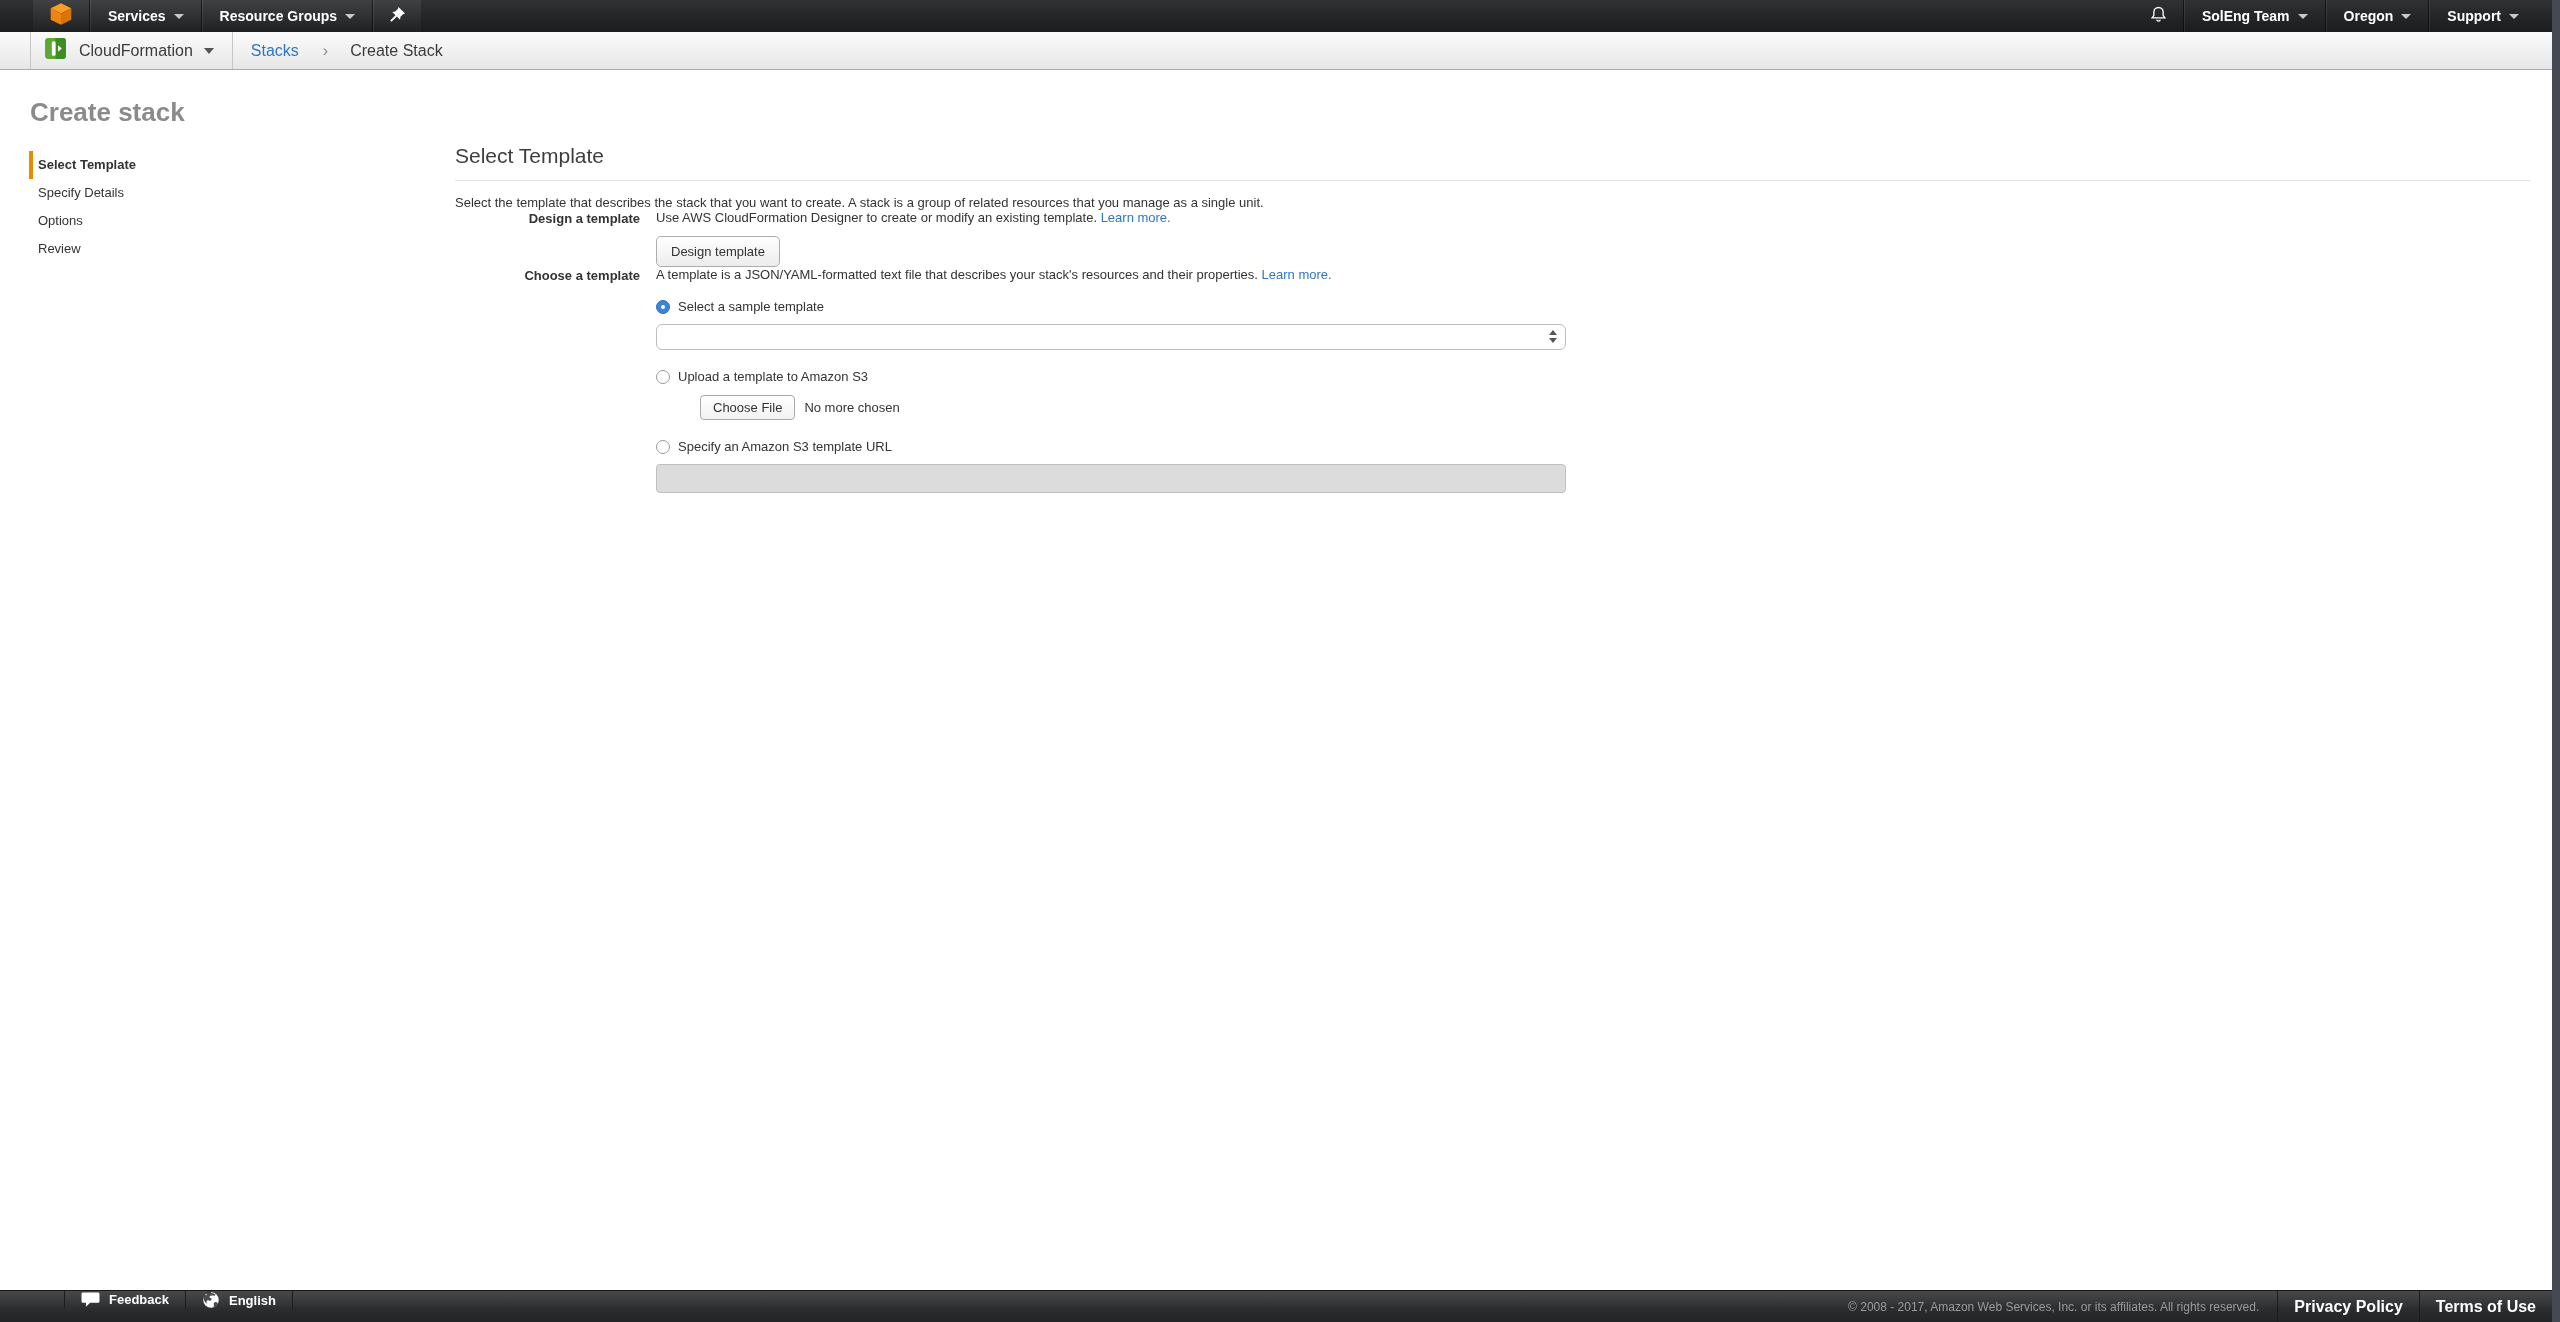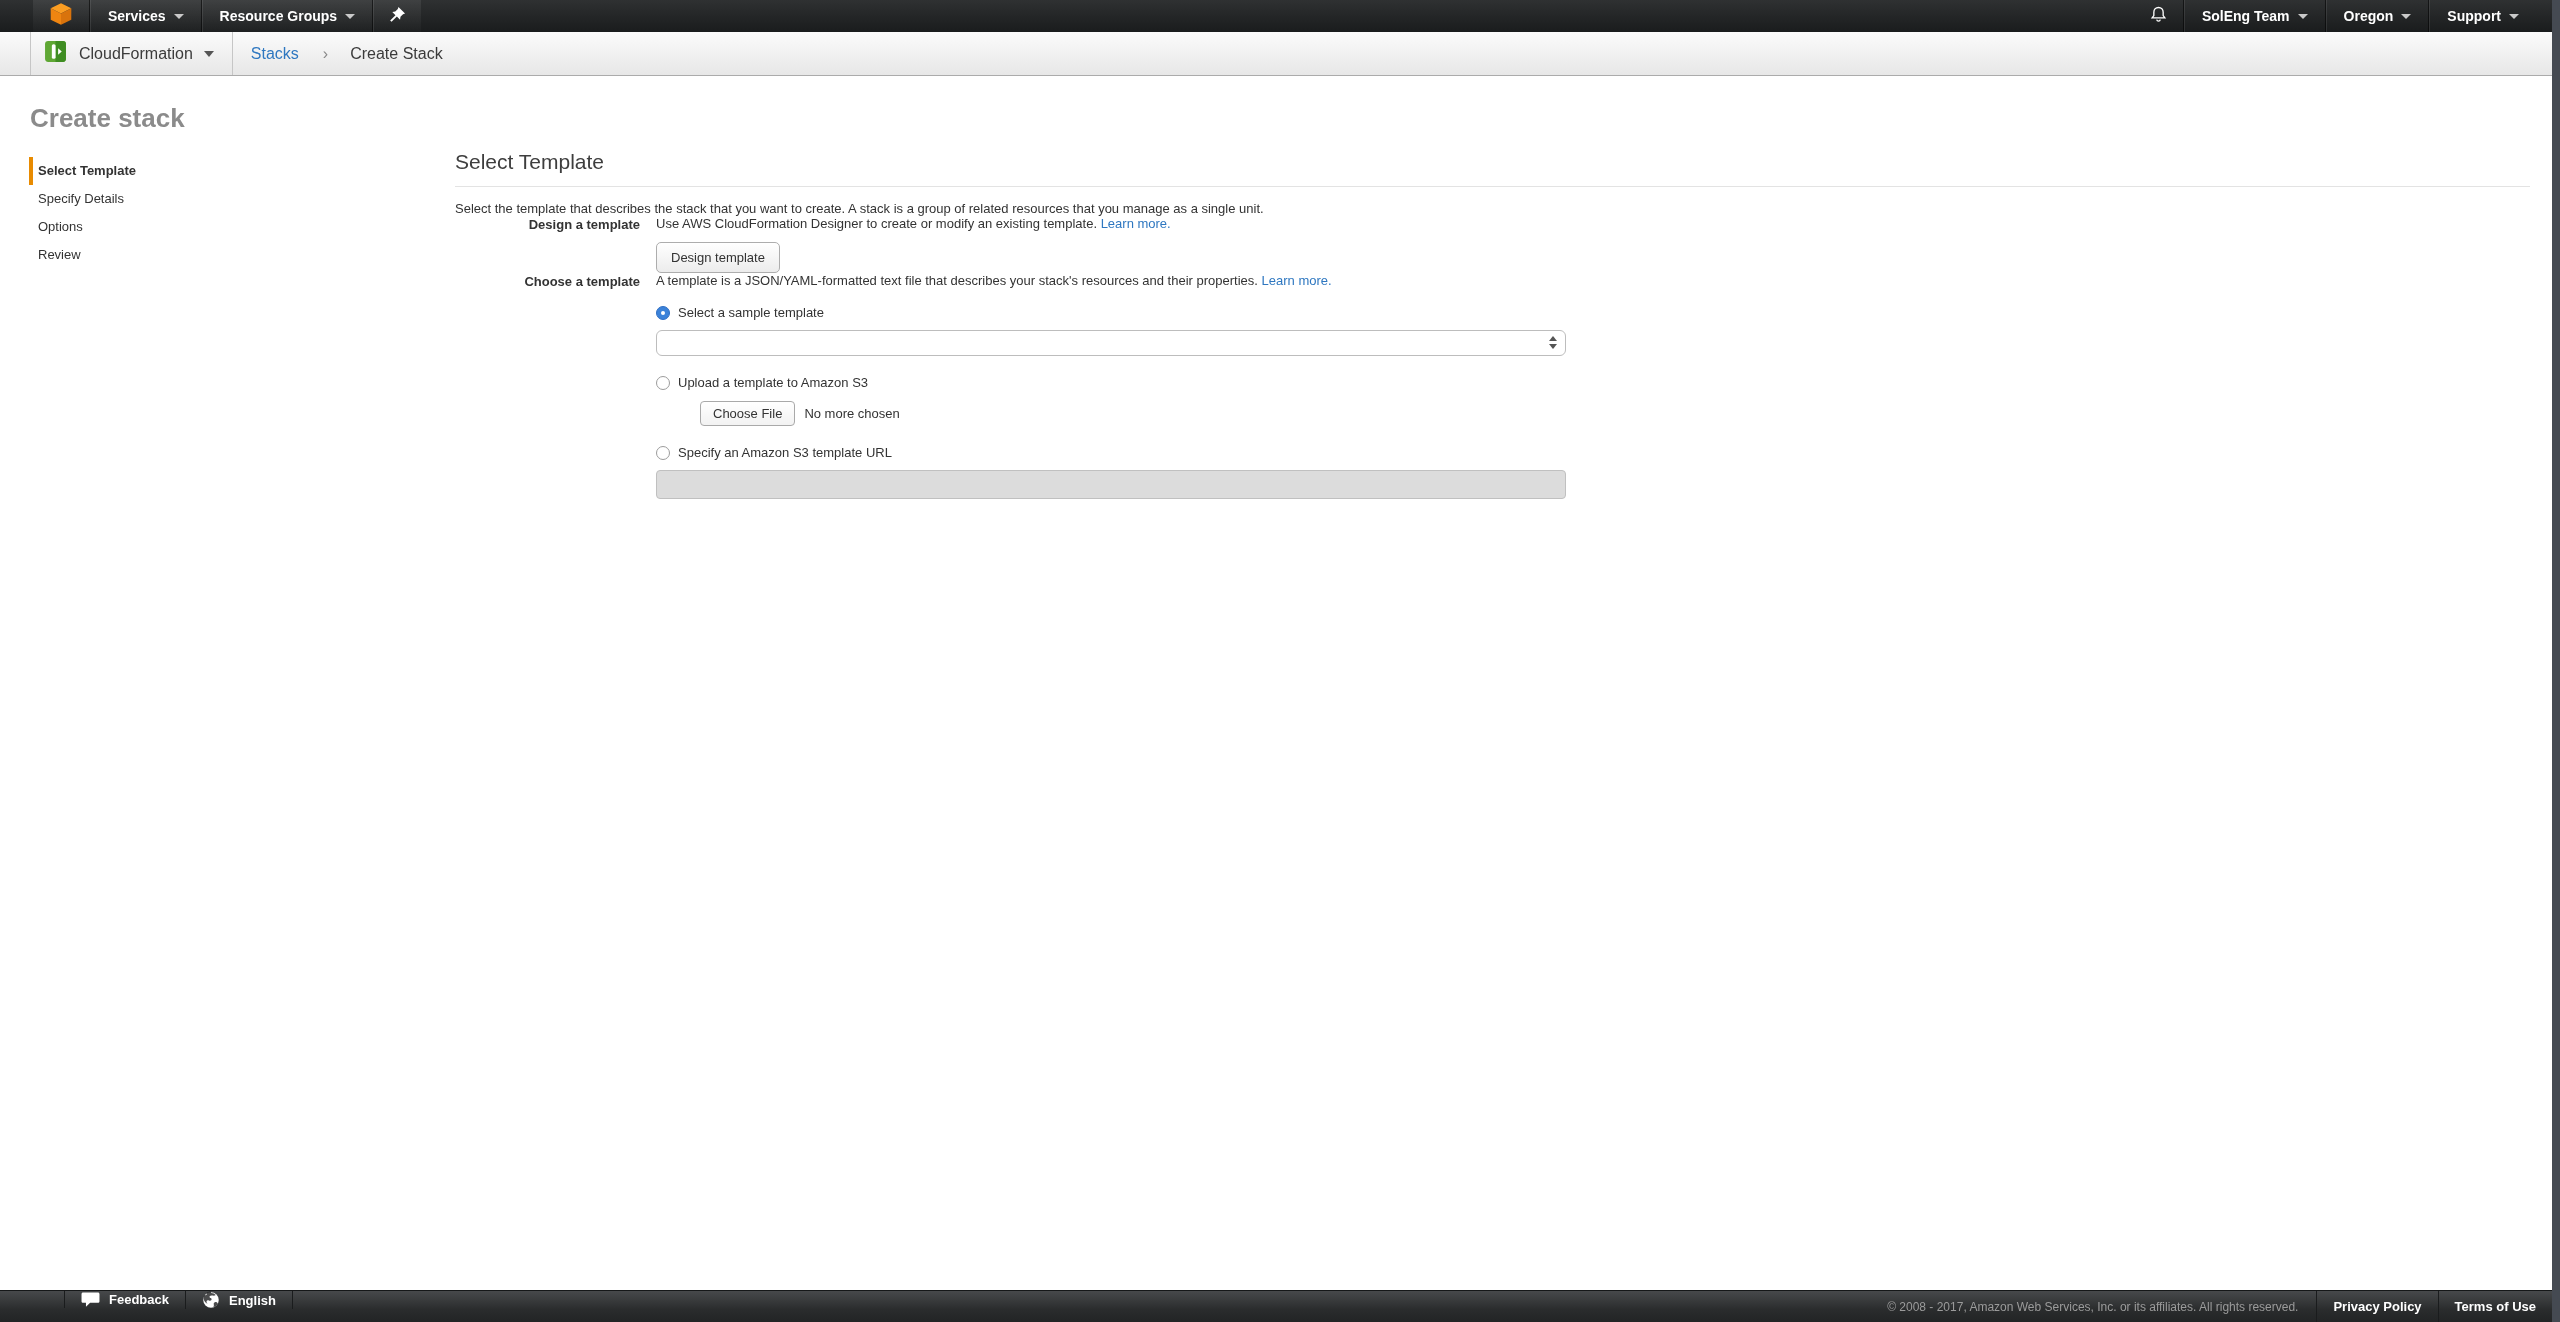--- a/index.html
+++ b/index.html
@@ -20,21 +20,21 @@
   .nav-right { display:flex; align-items:stretch; margin-right:24px; }
   .nav-item { display:flex; align-items:center; padding:0 17px; color:#fff;
     font-size:14px; font-weight:bold; cursor:pointer; white-space:nowrap; }
   .nav-sep { width:0; border-left:1px solid rgba(0,0,0,.55); border-right:1px solid rgba(255,255,255,.09); }
   .chev { display:inline-block; width:0; height:0; margin-left:8px;
     border-left:5px solid transparent; border-right:5px solid transparent; border-top:5px solid #c9c9c9; }
   .icon-btn { display:flex; align-items:center; padding:0 15px; cursor:pointer; }
 
   
   .crumbbar {
-    height:44px; background:linear-gradient(180deg,#fbfbfb,#e7e7e7);
+    height:38px; background:linear-gradient(180deg,#fbfbfb,#e7e7e7);
     border-bottom:1px solid #ababab; display:flex; align-items:center; position:relative;
   }
   .crumb-left-sep { width:0; height:100%; border-left:1px solid #c6c6c6; margin-left:30px; }
   .crumb-service { display:flex; align-items:center; margin-left:13px; cursor:pointer; }
   .crumb-service-label { font-size:16px; color:#3b3b3b; margin-left:12px; }
   .crumb-chev { display:inline-block; width:0; height:0; margin-left:11px;
     border-left:5px solid transparent; border-right:5px solid transparent; border-top:6px solid #555; }
   .crumb-sep-line { width:0; height:100%; border-left:1px solid #c6c6c6; margin-left:18px; }
   .crumb-link { font-size:16px; color:#2e77c0; margin-left:18px; cursor:pointer; }
   .crumb-caret { font-size:16px; color:#8a8a8a; margin-left:24px; }
@@ -108,21 +108,21 @@
     background:linear-gradient(180deg,#47494b,#2a2c2d 60%,#222425);
     display:flex; align-items:stretch; justify-content:space-between; border-top:1px solid #151718;
   }
   .bb-left { display:flex; align-items:flex-start; margin-left:16px;padding-left:48px; }
   .bb-seg { display:flex; align-items:center; padding:0 16px; color:#fff; font-size:13px; font-weight:bold;
     border-left:1px solid #1a1c1d; cursor:pointer; }
   .bb-seg:last-child { border-right:1px solid #1a1c1d; }
   .bb-seg .seg-icon { margin-right:9px; display:flex; align-items:center; }
   .bb-right { display:flex; align-items:stretch; }
   .bb-copy { display:flex; align-items:center; color:#9b9b9b; font-size:12px; padding-right:18px; }
-  .bb-link { display:flex; align-items:center; padding:0 16px; color:#fff; font-size:13px; font-weight:bold;
+  .bb-link { display:flex; align-items:center; padding:0 16px; color:#fff; font-size:16px; font-weight:bold;
     border-left:1px solid #1a1c1d; cursor:pointer; }
 
   
   .edge-strip { position:absolute; top:0; right:0; width:8px; height:1322px; background:#454a52; }
 </style>
 </head>
 <body>
 
 <div class="topnav">
   <div class="nav-left">

